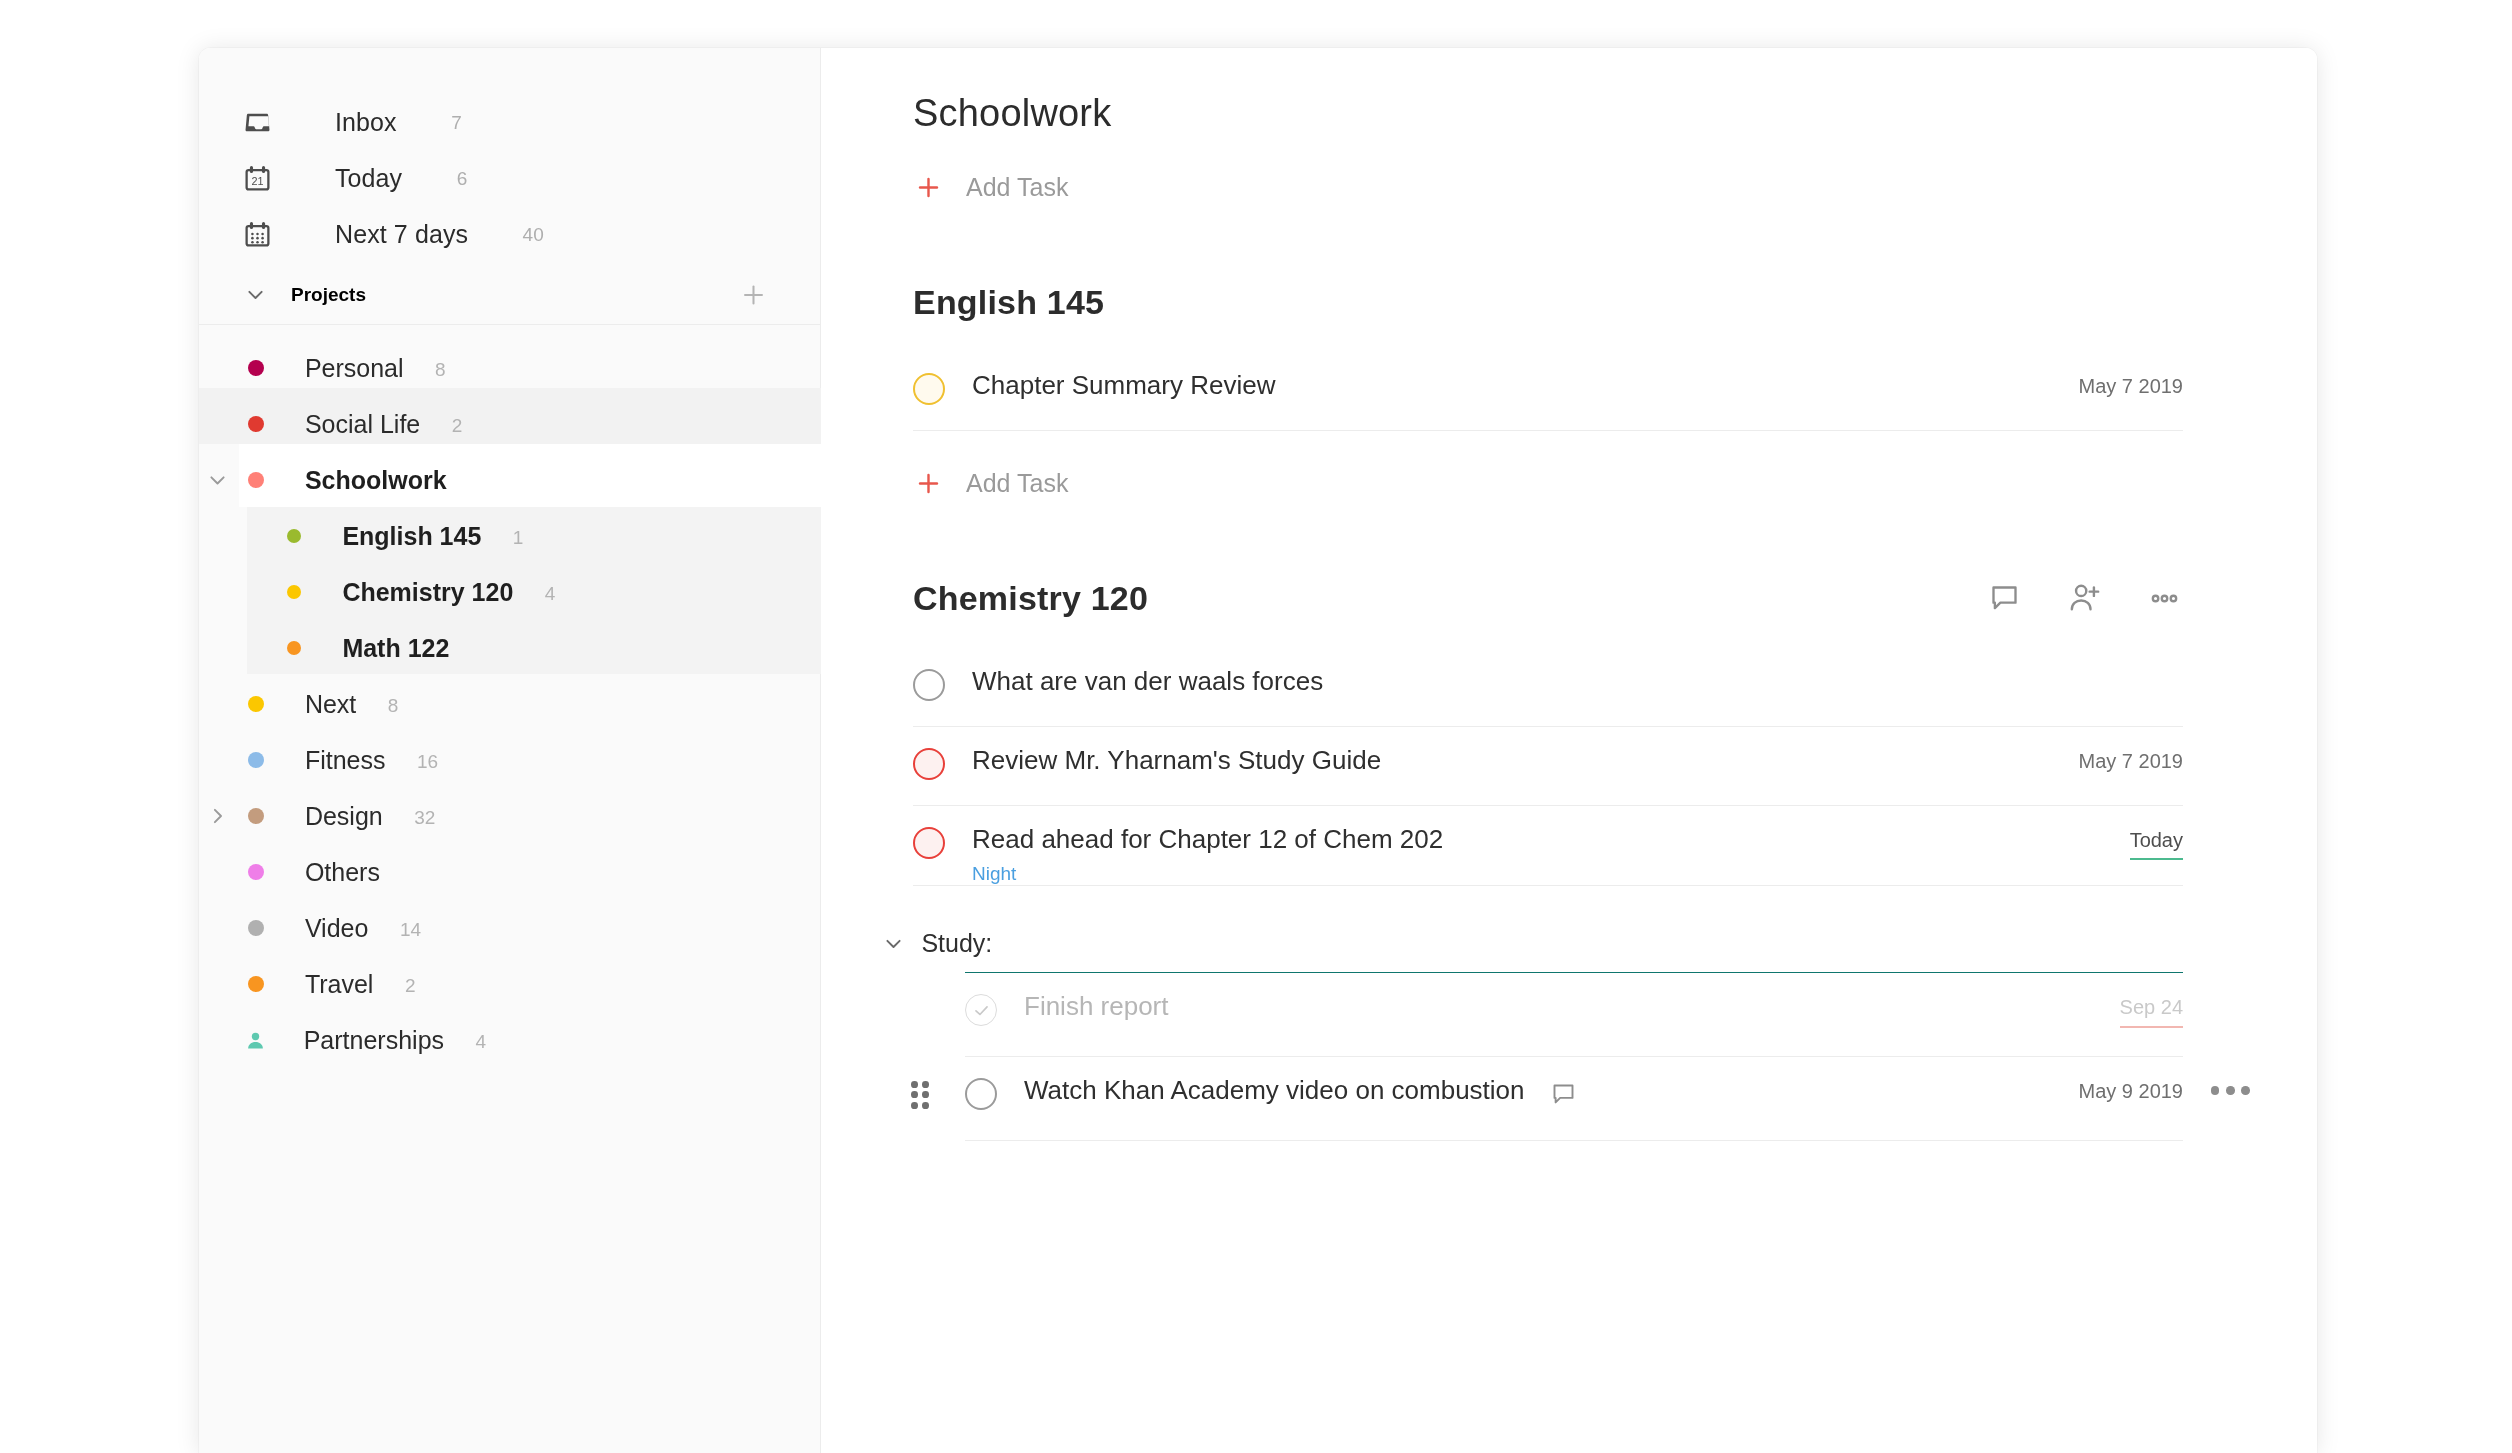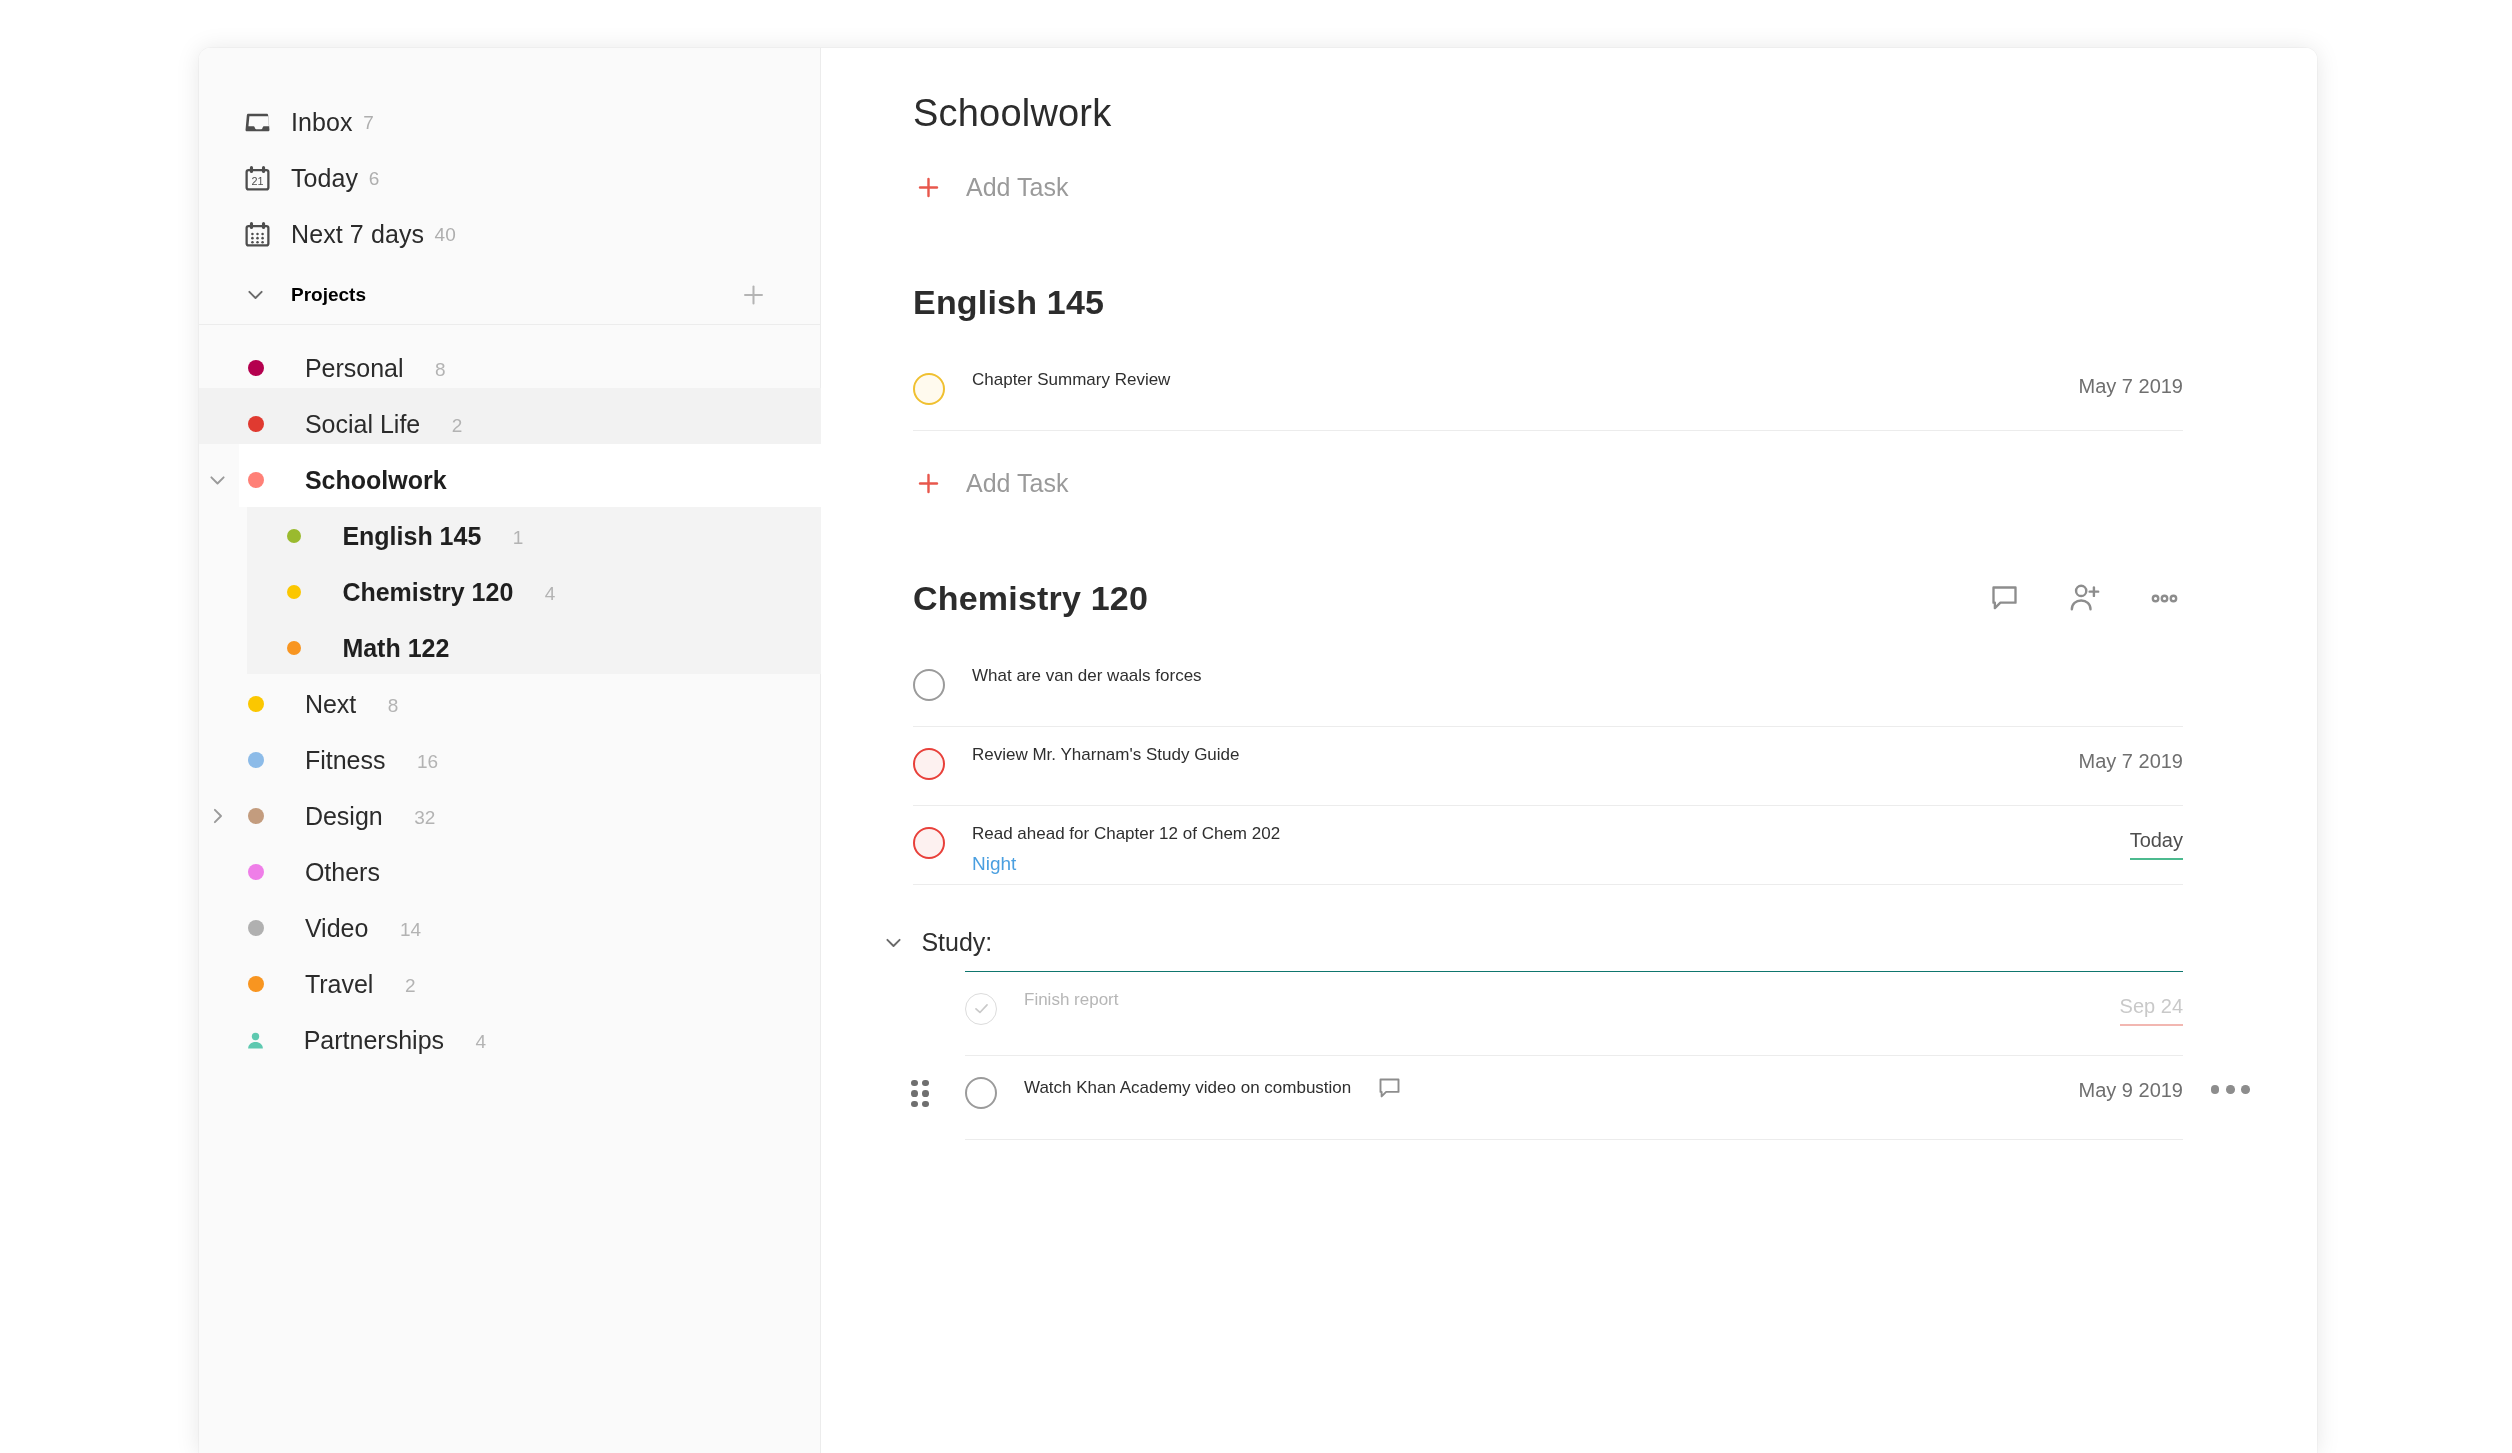--- a/index.html
+++ b/index.html
@@ -32,20 +32,21 @@
     flex: 0 0 622px;
     padding-top: 46px;
   }
 
   .nav-row {
     position: relative;
     display: flex;
     align-items: center;
     height: 56px;
     padding-left: 40px;
+    gap: 44px;
   }
   .nav-icon {
     width: 33px; height: 33px;
     margin-right: 19px;
     flex: 0 0 33px;
     display: flex; align-items: center; justify-content: flex-end;
     color: #4d4d4d;
   }
   .nav-icon svg { display: block; }
   .nav-label {
@@ -203,21 +204,21 @@
     flex: 0 0 32px;
     margin-right: 27px;
     margin-top: 1.9px;
     background: transparent;
   }
   .cb.yellow { border-color: #f0c030; background: #fffaee; }
   .cb.red    { border-color: #e8403a; background: #fdf1f0; }
   .cb.done   { border: 1.9px solid #dcdcdc; display:flex; align-items:center; justify-content:center; color:#c9c9c9; }
 
   .task-body { flex: 1 1 auto; }
-  .task-title { font-size: 17px; color: #2f2f2f; line-height: 1.1; }
+  .task-title { font-size: 26px; color: #2f2f2f; line-height: 1.1; }
   .task-title.muted { color: #b6b6b6; }
   .task-sub { font-size: 19px; color: #4a9fe0; margin-top: 9.6px; }
 
   .task-meta {
     font-size: 20px;
     color: #6f6f6f;
     white-space: nowrap;
     margin-left: 23px;
     padding-top: 3.8px;
   }

